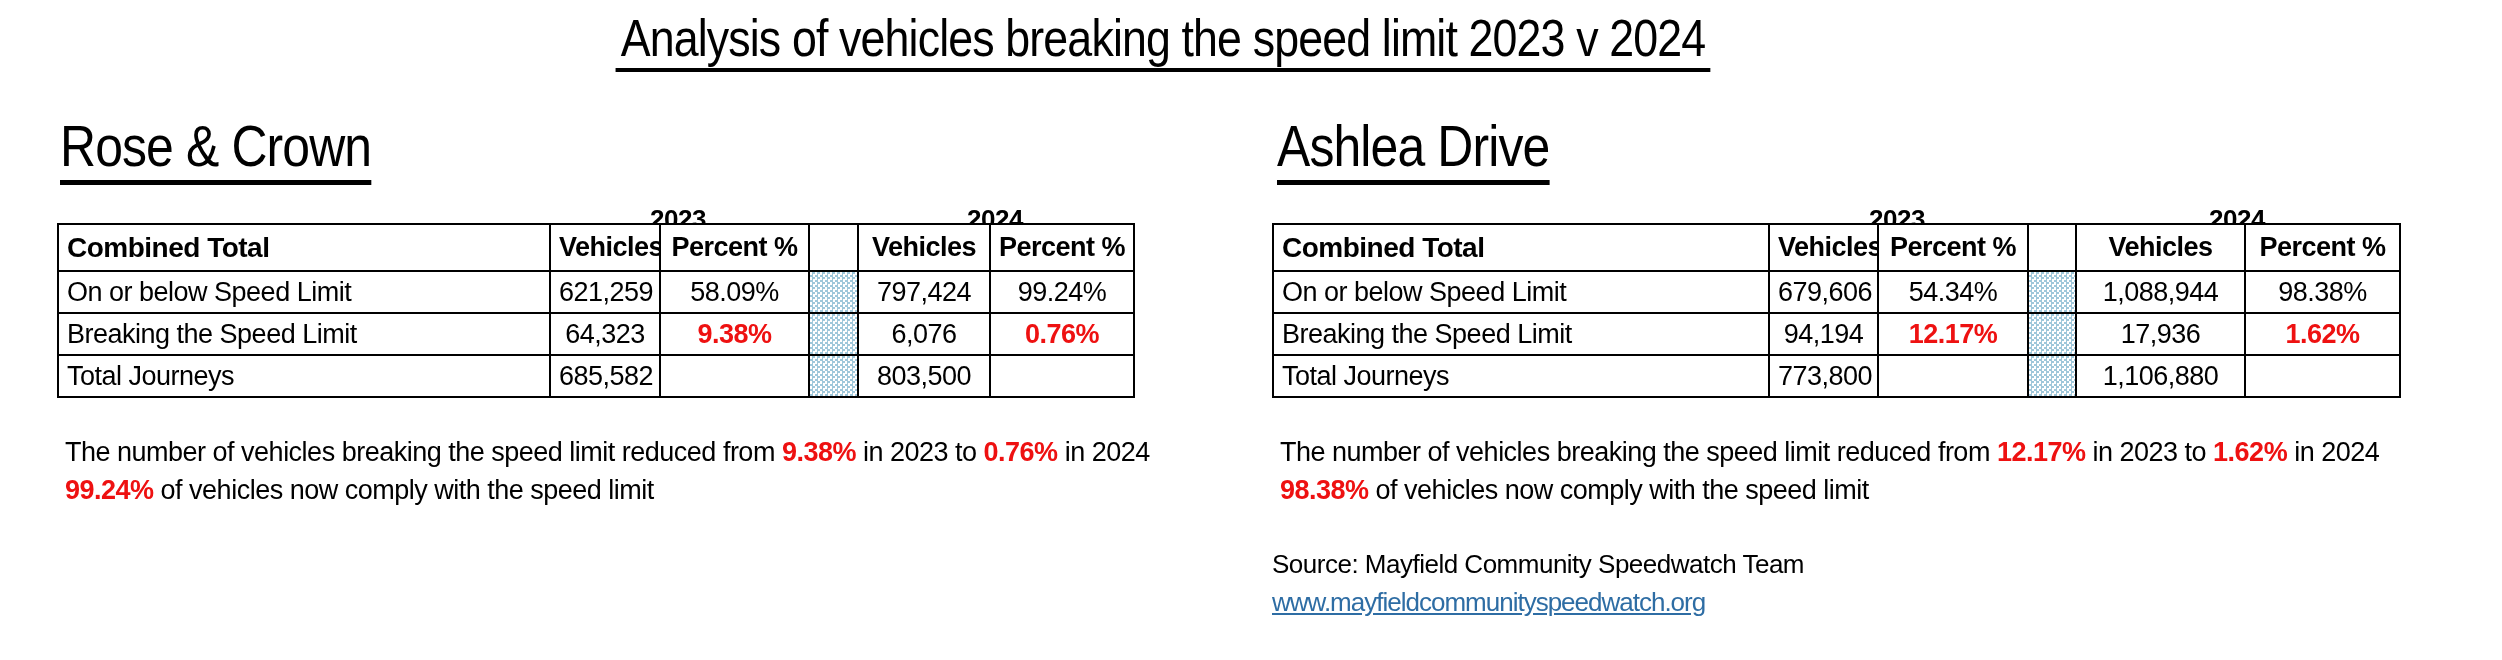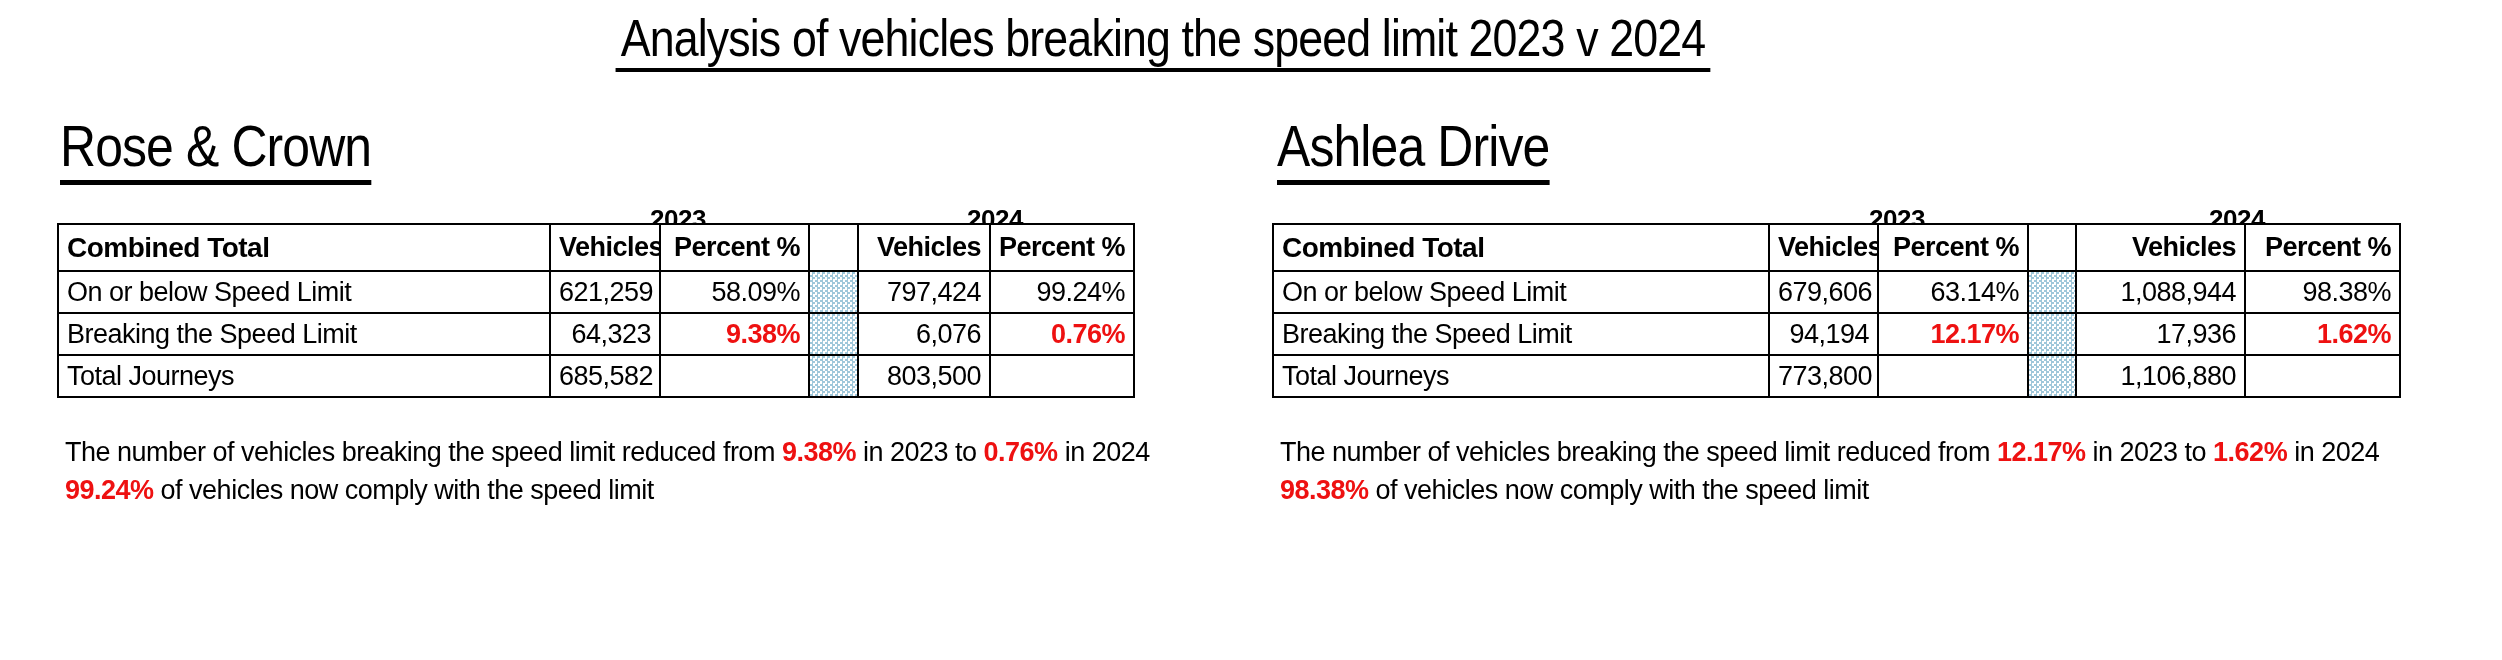--- a/index.html
+++ b/index.html
@@ -28,21 +28,21 @@
     position:absolute; top:223px; border-collapse:collapse; table-layout:fixed;
     background:#fff;
   }
   table.t td {
     border:2px solid var(--border,#000);
     font-size:27px; padding:0 8px; white-space:nowrap; overflow:hidden;
     height:40px; vertical-align:middle;
   }
   table.t tr.hdr td { height:45px; font-weight:bold; }
   table.t td.lbl { text-align:left; }
-  table.t td.num { text-align:right; }
+  table.t td.num { text-align:center; }
   table.t tr.hdr td.lbl { font-size:28px; }
   table.t td.sp { padding:0; }
   table.t td.pat {
     background-color:#fff;
     background-image:conic-gradient(var(--pattern_blue,#9fc7da) 25%, transparent 0 50%, var(--pattern_blue,#9fc7da) 0 75%, transparent 0);
     background-size:5px 5px;
   }
   .summary {
     position:absolute; top:433px; font-size:27px; line-height:38px; white-space:nowrap;margin-left:8px;
   }
@@ -136,21 +136,21 @@
         <td class="lbl">Combined Total</td>
         <td class="num">Vehicles</td>
         <td class="num">Percent %</td>
         <td class="sp"></td>
         <td class="num">Vehicles</td>
         <td class="num">Percent %</td>
       </tr>
       <tr>
         <td class="lbl">On or below Speed Limit</td>
         <td class="num">679,606</td>
-        <td class="num">63.14%</td>
+        <td class="num">54.34%</td>
         <td class="sp pat"></td>
         <td class="num">1,088,944</td>
         <td class="num">98.38%</td>
       </tr>
       <tr>
         <td class="lbl">Breaking the Speed Limit</td>
         <td class="num">94,194</td>
         <td class="num red">12.17%</td>
         <td class="sp pat"></td>
         <td class="num">17,936</td>
@@ -165,14 +165,18 @@
         <td class="num"></td>
       </tr>
     </tbody>
   </table>
 
   <div class="summary" style="left:1272px;">
     <div><span>The number of vehicles breaking the speed limit reduced from </span><span class="red">12.17%</span><span> in 2023 to </span><span class="red">1.62%</span><span> in 2024</span></div>
     <div><span class="red">98.38%</span><span> of vehicles now comply with the speed limit</span></div>
   </div>
 
+  <div class="source" style="left:1272px;">
+    <div>Source: Mayfield Community Speedwatch Team</div>
+    <div><a class="link">www.mayfieldcommunityspeedwatch.org</a></div>
+  </div>
 
 </div>
 
 </body></html>

